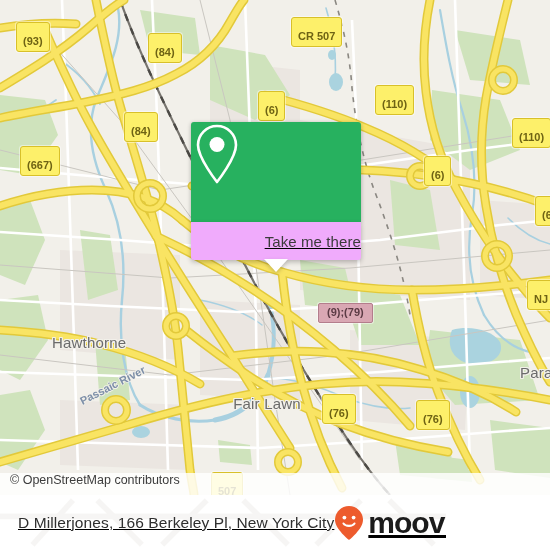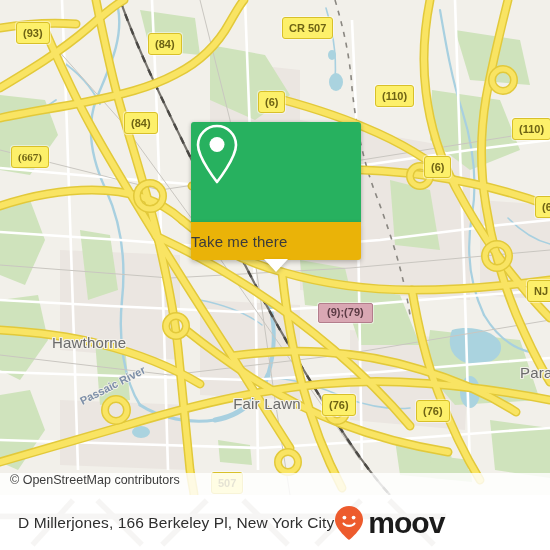--- a/index.html
+++ b/index.html
@@ -31,40 +31,41 @@
   .river-label{
     position:absolute;color:#7d8fa8;font-size:11px;font-weight:bold;
     white-space:nowrap;pointer-events:none;
     text-shadow:1px 0 0 #f2f0ea,-1px 0 0 #f2f0ea,0 1px 0 #f2f0ea,0 -1px 0 #f2f0ea;
   }
 
   
   .shield{
     position:absolute;background:#fbe93b;border:1px solid #e8cf2c;
     color:#7a6a10;font-size:11px;font-weight:bold;line-height:1;
-    padding:5px 6px 4px 6px;border-radius:3px;white-space:nowrap;
+    padding:13px 6px 4px 6px;border-radius:3px;white-space:nowrap;
     box-shadow:0 0 0 1px rgba(255,255,255,.45);
   }
   .shield.ref{background:#fdf06a;border-color:#d8c02a;color:#6e6314;}
   .shield.pink{
     background:#d9a7b3;border:1px solid #b47d8c;color:#5c3b45;
     border-radius:2px;padding:3px 8px 4px 8px;
   }
 
   
   #callout{position:absolute;left:191px;top:122px;width:170px;}
   #callout-body{
     background:#27b15f;height:100px;border-radius:3px 3px 0 0;
     display:flex;align-items:center;justify-content:center;
     box-shadow:0 1px 4px rgba(0,0,0,.28);
   }
   #callout-footer{
-    position:relative;background:#eab308;height:38px;border-radius:0 0 3px 3px;
-    display:flex;align-items:center;justify-content:flex-start;
+    position:relative;background:#f0abfc;height:38px;border-radius:0 0 3px 3px;
+    display:flex;align-items:center;justify-content:flex-end;
     box-shadow:0 2px 5px rgba(0,0,0,.25);
+    text-decoration:underline;
   }
   #callout-label{color:#3b3b3b;font-size:15px;letter-spacing:.1px;}
   #callout-tail{
     position:absolute;left:50%;bottom:-12px;margin-left:-12px;
     width:0;height:0;border-left:12px solid transparent;
     border-right:12px solid transparent;border-top:13px solid #ffffff;
     filter:drop-shadow(0 2px 2px rgba(0,0,0,.2));
   }
 
   
@@ -76,20 +77,21 @@
   #attribution-text{
     color:#3c3c3c;font-size:12.5px;padding-left:10px;white-space:nowrap;
   }
 
   
   #bottombar{
     position:absolute;left:0;top:495px;width:446px;height:55px;
     background:#ffffff;display:flex;align-items:center;
     justify-content:space-between;padding:0 18px;box-sizing:border-box;
     overflow:hidden;
+    text-decoration:underline;
   }
   #bottombar-watermark{
     position:absolute;left:0;top:0;width:100%;height:100%;
     opacity:.5;pointer-events:none;
   }
   #address{
     position:relative;color:#2f2f2f;font-size:15.5px;letter-spacing:.1px;
     white-space:nowrap;
   }
   #brand{position:relative;display:flex;align-items:center;gap:4px;}
@@ -262,26 +264,26 @@
     </svg>
 
     <div class="place" style="left:52px;top:334px;">Hawthorne</div>
     <div class="place two-line" style="left:196px;top:396px;">Fair Lawn</div>
     <div class="place" style="left:520px;top:364px;">Para</div>
 
     <div class="river-label" style="left:78px;top:396px;transform:rotate(-27deg);transform-origin:left top;">Passaic River</div>
 
     <div class="shield ref" style="left:16px;top:22px;">(93)</div>
     <div class="shield ref" style="left:148px;top:33px;">(84)</div>
-    <div class="shield ref" style="left:282px;top:17px;">CR 507</div>
+    <div class="shield ref" style="left:291px;top:17px;">CR 507</div>
     <div class="shield ref" style="left:375px;top:85px;">(110)</div>
     <div class="shield ref" style="left:512px;top:118px;">(110)</div>
     <div class="shield ref" style="left:258px;top:91px;">(6)</div>
     <div class="shield ref" style="left:124px;top:112px;">(84)</div>
-    <div class="shield ref" style="left:11px;top:146px;font-family:Liberation Serif, serif;">(667)</div>
+    <div class="shield ref" style="left:20px;top:146px;">(667)</div>
     <div class="shield ref" style="left:424px;top:156px;">(6)</div>
     <div class="shield ref" style="left:535px;top:196px;">(6)</div>
     <div class="shield ref" style="left:527px;top:280px;">NJ 2</div>
     <div class="shield pink" style="left:318px;top:303px;">(9);(79)</div>
     <div class="shield ref" style="left:322px;top:394px;">(76)</div>
     <div class="shield ref" style="left:416px;top:400px;">(76)</div>
     <div class="shield ref" style="left:211px;top:472px;">507</div>
 
     <div id="callout">
       <div id="callout-body">

